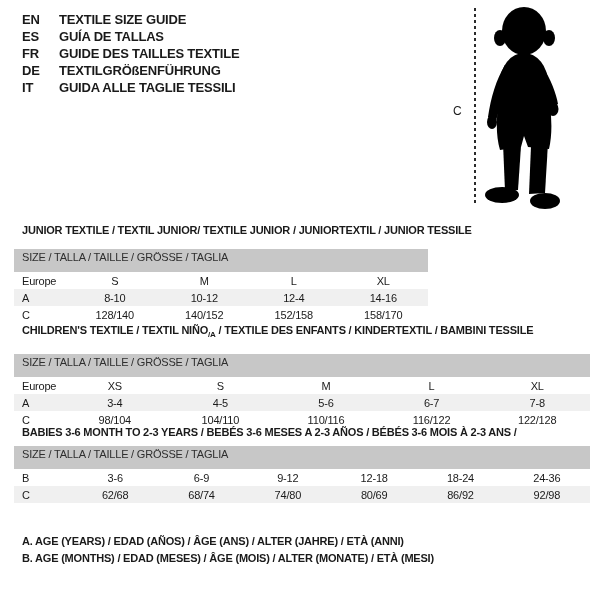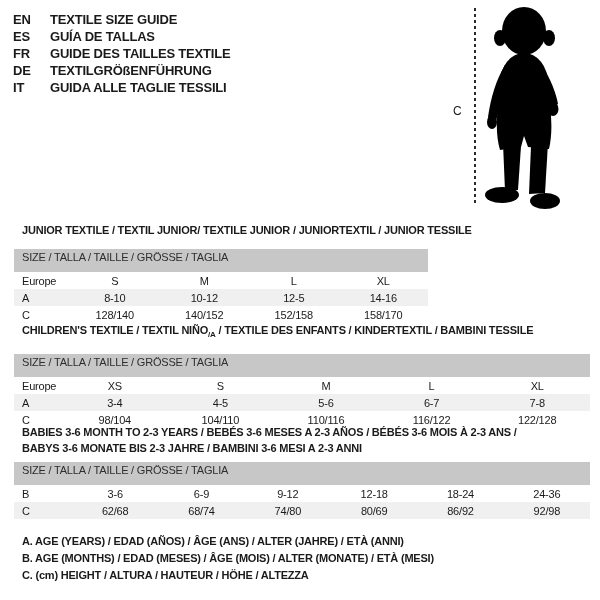--- a/index.html
+++ b/index.html
@@ -7,21 +7,21 @@
   body {
     position: relative;
     background: #ffffff;
     font-family: "Liberation Sans", sans-serif;
     color: #1a1a1a;
     letter-spacing: -0.2px;
     overflow: hidden;
   }
 
   
-  .lang-block { position: absolute; left: 13px; top: 11px; }
+  .lang-block { position: absolute; left: 22px; top: 11px; }
   .lang-row { display: flex; line-height: 17px; font-size: 13px; font-weight: 700; }
   .lang-code { width: 37px; flex: none; }
   .lang-text { white-space: nowrap; }
 
   
   .height-line {
     position: absolute; left: 474px; top: 8px; height: 198px; width: 2px;
     background: repeating-linear-gradient(to bottom, #2b2b2b 0 3px, transparent 3px 6px);
   }
   .height-label {
@@ -125,21 +125,21 @@
       <td class="lbl">Europe</td>
       <td>S</td>
       <td>M</td>
       <td>L</td>
       <td>XL</td>
     </tr>
     <tr class="shaded">
       <td class="lbl">A</td>
       <td>8-10</td>
       <td>10-12</td>
-      <td>12-5</td>
+      <td>12-4</td>
       <td>14-16</td>
     </tr>
     <tr>
       <td class="lbl">C</td>
       <td>128/140</td>
       <td>140/152</td>
       <td>152/158</td>
       <td>158/170</td>
     </tr>
   </tbody>
@@ -183,21 +183,20 @@
       <td>116/122</td>
       <td>122/128</td>
     </tr>
   </tbody>
     </table>
 </section>
 
 <section class="size-section" id="babies-table">
   <h2 class="tbl-title two-line">
     <span class="t-line">BABIES 3-6 MONTH TO 2-3 YEARS / BEBÉS 3-6 MESES A 2-3 AÑOS / BÉBÉS 3-6 MOIS À 2-3 ANS /</span>
-    <span class="t-line">BABYS 3-6 MONATE BIS 2-3 JAHRE / BAMBINI 3-6 MESI A 2-3 ANNI</span>
   </h2>
   <div class="size-bar">SIZE / TALLA / TAILLE / GRÖSSE / TAGLIA</div>
   <table class="grid">
     <colgroup>
         <col class="label-col">
         <col>
         <col>
         <col>
         <col>
         <col>
@@ -222,14 +221,13 @@
       <td>86/92</td>
       <td>92/98</td>
     </tr>
   </tbody>
     </table>
 </section>
 
 <div class="footnotes">
   <div class="footnote">A. AGE (YEARS) / EDAD (AÑOS) / ÂGE (ANS) / ALTER (JAHRE) / ETÀ (ANNI)</div>
   <div class="footnote">B. AGE (MONTHS) / EDAD (MESES) / ÂGE (MOIS) / ALTER (MONATE) / ETÀ (MESI)</div>
-  <div class="footnote">C. (cm) HEIGHT / ALTURA / HAUTEUR / HÖHE / ALTEZZA</div>
 </div>
 
 </body></html>

